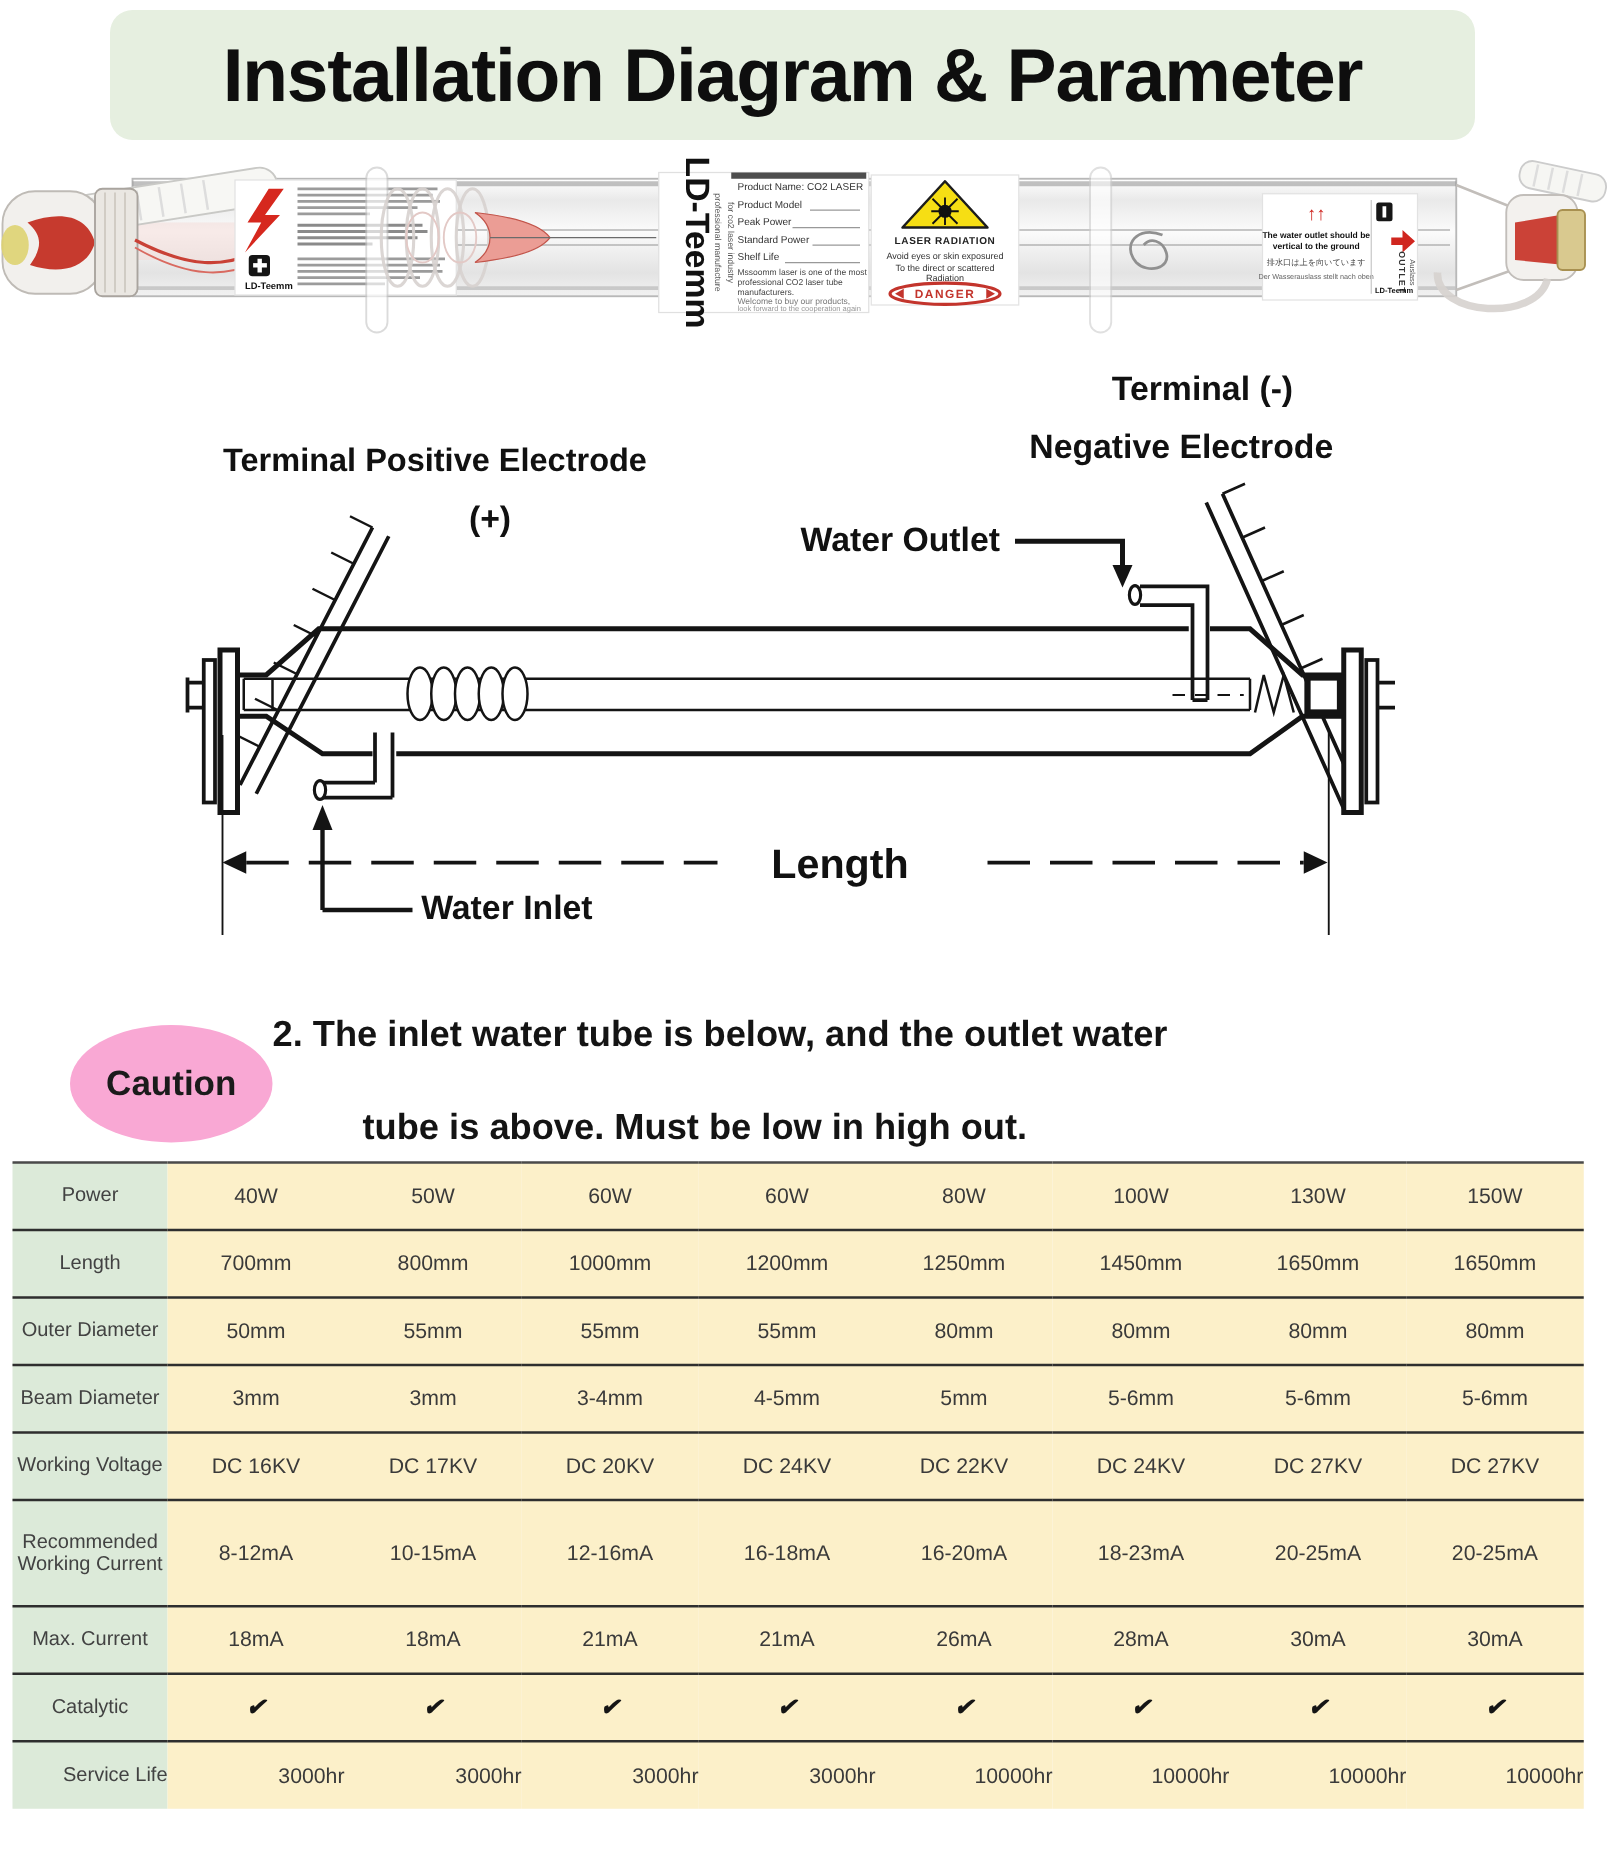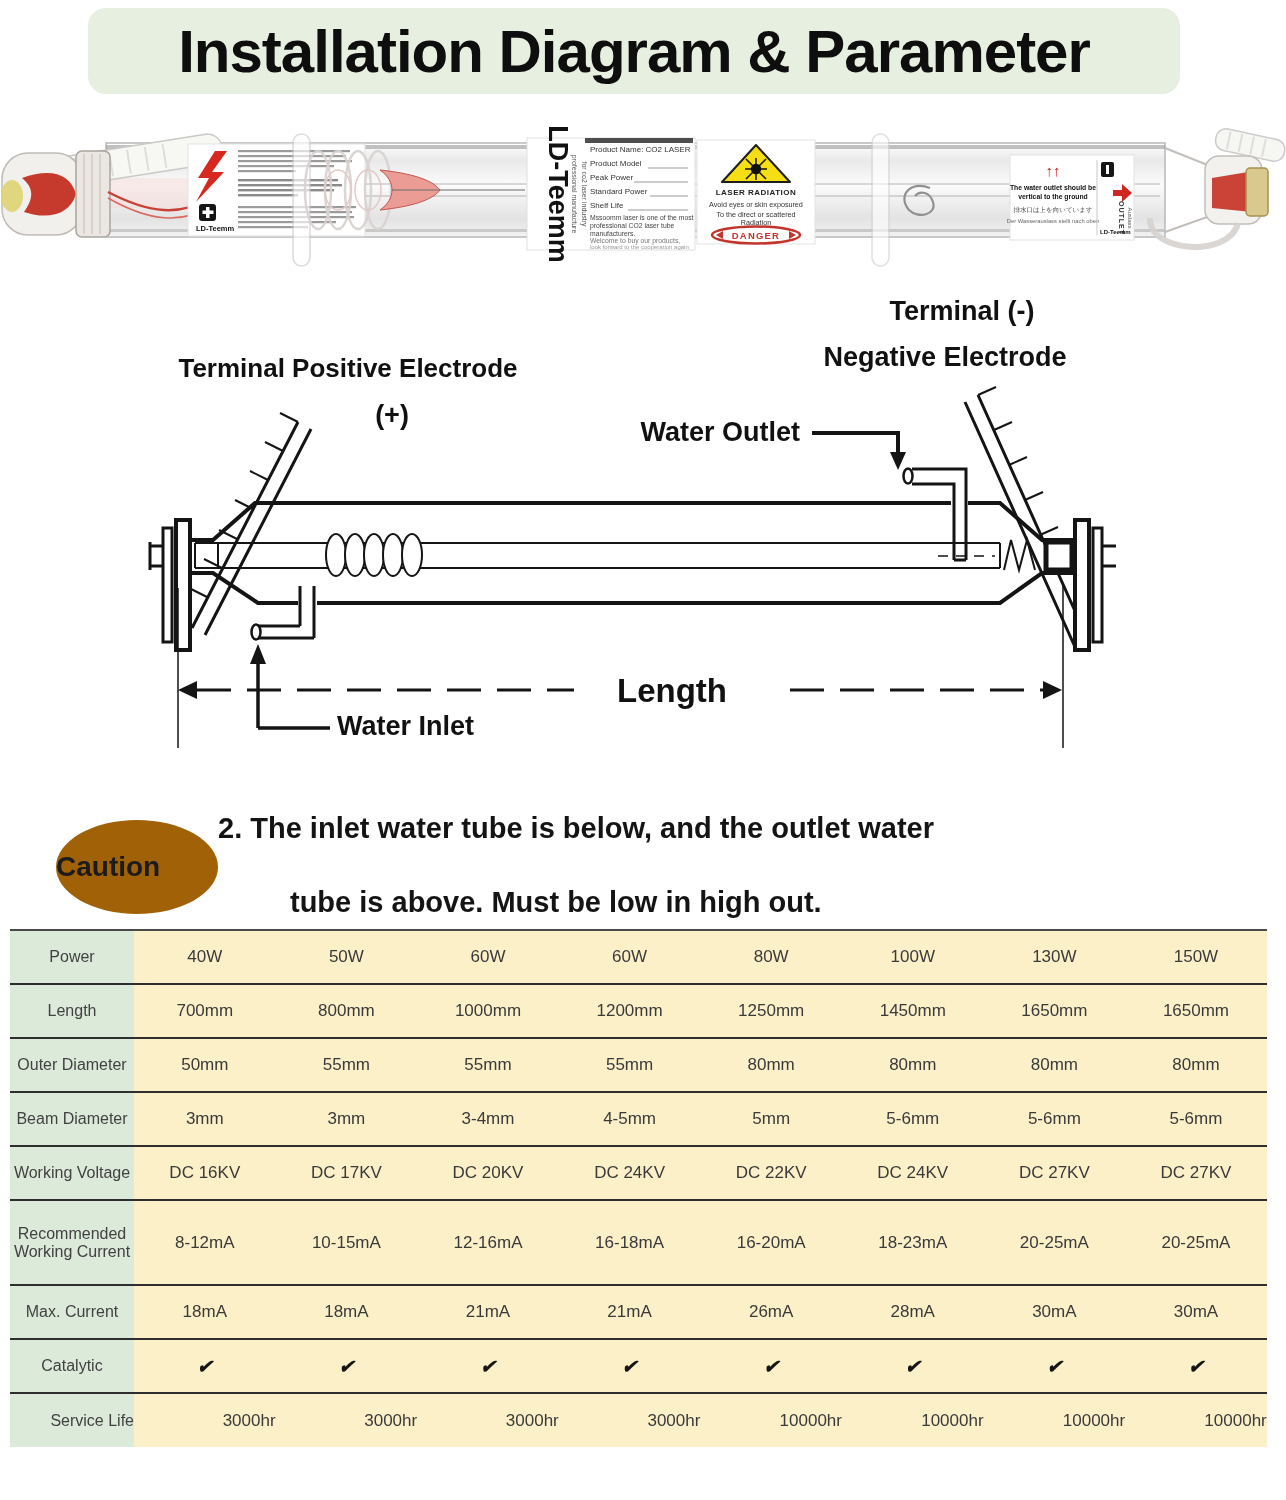--- a/index.html
+++ b/index.html
@@ -1,28 +1,28 @@
 <!DOCTYPE html>
 <html><head>
 <meta charset="utf-8">
 <style>
   html,body{margin:0;padding:0;background:#ffffff;}
   .page{position:relative;width:1286px;height:1500px;background:#fff;overflow:hidden;
         font-family:"Liberation Sans",sans-serif;}
   
-  .title-banner{position:absolute;left:88px;top:8px;width:1092px;height:86px;
+  .title-banner{position:absolute;left:88px;top:8px;width:1092px;height:104px;
     background:#e6efe0;border-radius:18px;display:flex;align-items:center;justify-content:center;}
   .title-banner h1{margin:0;font-size:60px;font-weight:bold;color:#0e0e0e;letter-spacing:-1px;}
   
   .photo-svg{position:absolute;left:0;top:118px;}
   .diagram-svg{position:absolute;left:0;top:288px;}
   svg text{font-family:"Liberation Sans",sans-serif;}
   
-  .caution-badge{position:absolute;left:56px;top:820px;width:162px;height:94px;background:#a16207;
-    border-radius:50%;display:flex;align-items:center;justify-content:flex-start;}
+  .caution-badge{position:absolute;left:56px;top:820px;width:162px;height:94px;background:#f9a8d4;
+    border-radius:50%;display:flex;align-items:center;justify-content:center;}
   .caution-badge span{font-size:28px;font-weight:bold;color:#1b1b1b;}
   .caution-item{position:absolute;font-size:29px;font-weight:bold;color:#141414;white-space:nowrap;}
   .caution-item.i1{left:218px;top:808px;}
   .caution-item.i2a{left:218px;top:812px;}
   .caution-item.i2b{left:263px;top:886px;margin-left:27px;}
   
   .param-table{position:absolute;left:10px;top:929px;width:1250px;border-collapse:collapse;
     table-layout:fixed;border-top:2px solid #4a4a4a;}
   .param-table tr{height:54px;}
   .param-table tr.tall{height:85px;}

